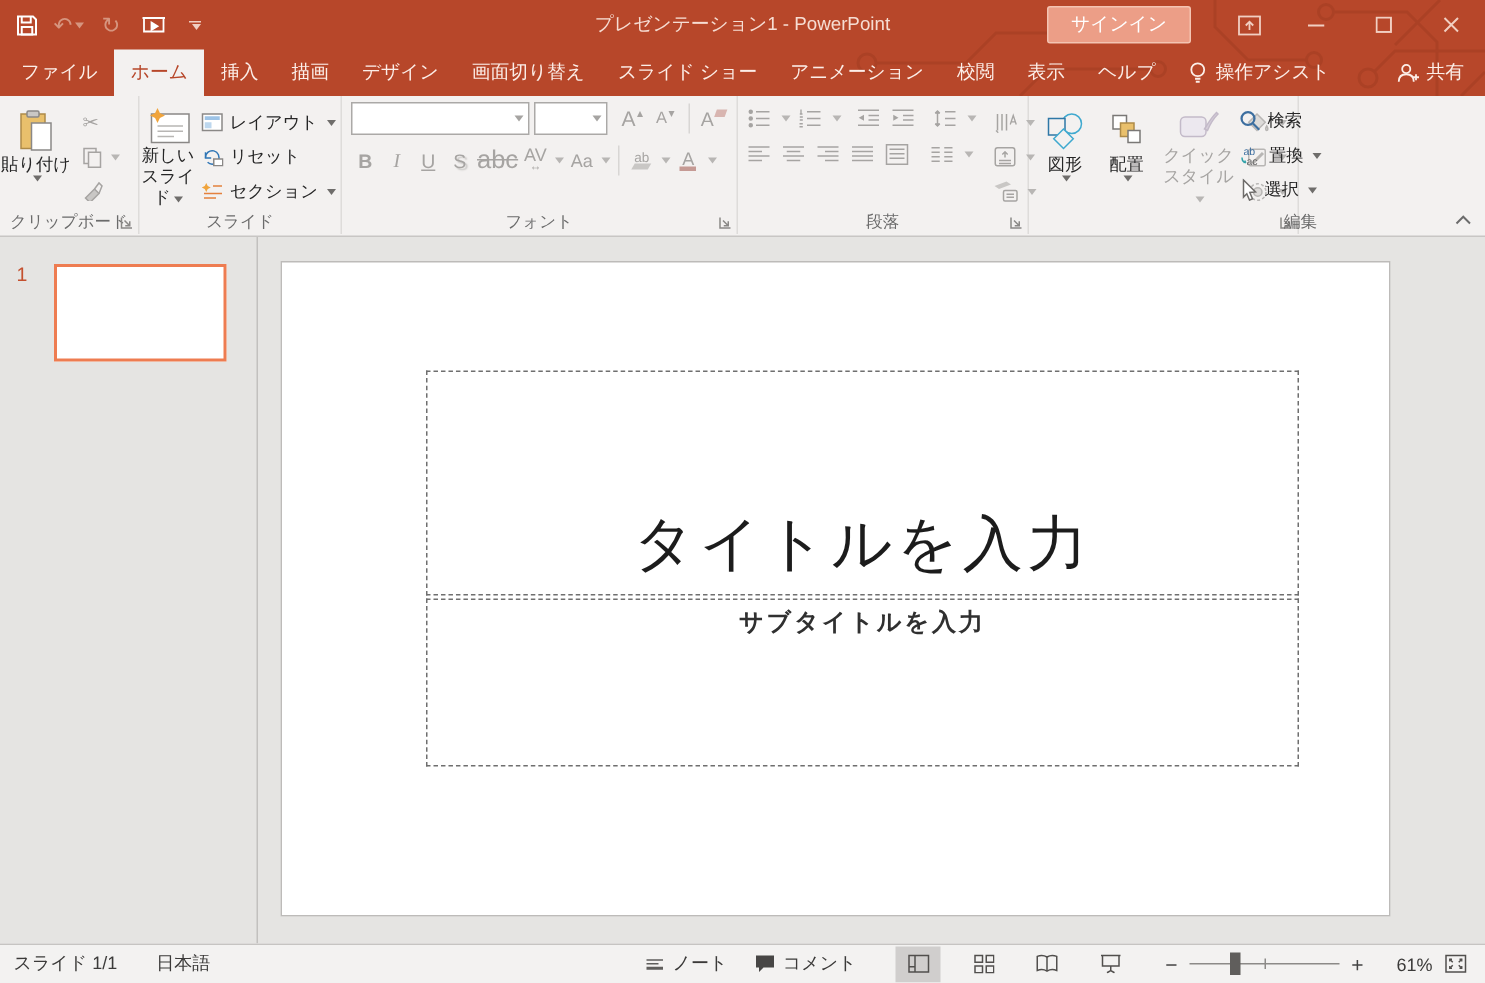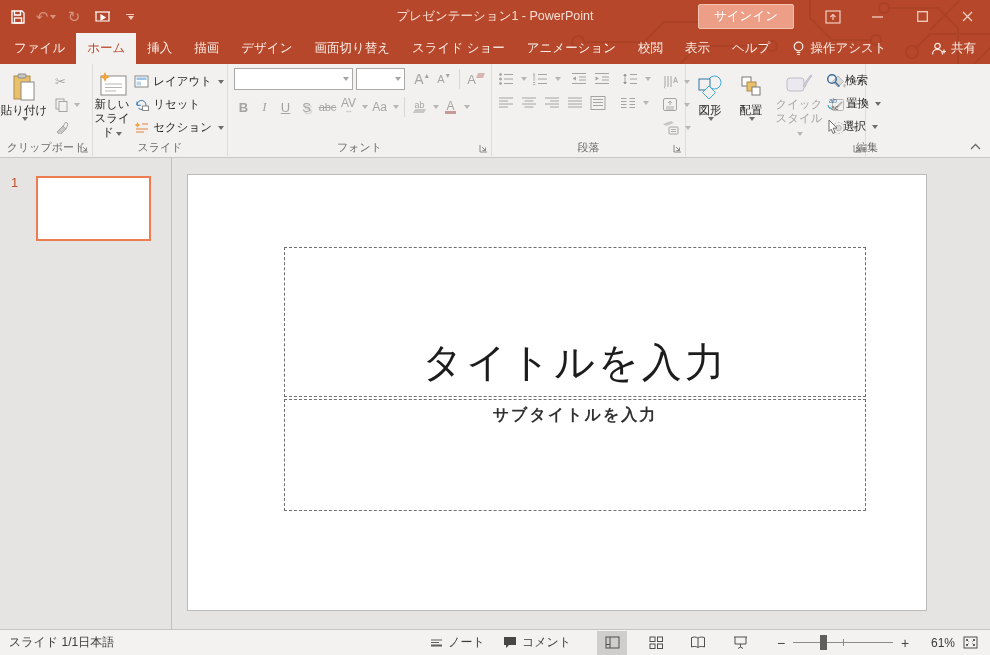--- a/index.html
+++ b/index.html
@@ -61,21 +61,21 @@
   .thumb-num { position:absolute; left:11px; top:17px; font-size:13px; color:#c4502e; }
   .thumb { position:absolute; left:36px; top:18px; width:115px; height:65px; background:#fff; border:2px solid #ee7c51; }
   .canvas-area { position:absolute; left:173px; top:0; right:0; bottom:0; }
   .slide-canvas { position:absolute; left:14px; top:16px; width:740px; height:437px; background:#fff; border:1px solid #bdbbb9; }
   .ph { position:absolute; border:1px dashed #6f6f6f; }
   .ph-title { left:96px; top:72px; width:582px; height:150px; display:flex; align-items:flex-end; justify-content:center; padding-bottom:6px; font-size:40px; font-weight:300; letter-spacing:3px; color:#1c1c1c; }
   .ph-sub { left:96px; top:224px; width:582px; height:112px; text-align:center; padding-top:5px; font-size:16px; font-weight:700; letter-spacing:2px; color:#303030; }
 
   
   .statusbar { position:absolute; left:0; right:0; bottom:0; height:26px; background:#f3f2f1; border-top:1px solid #c6c4c2; display:flex; align-items:center; font-size:12px; color:#3b3a39; }
-  .sb-left { display:flex; align-items:center; padding-left:9px; }
+  .sb-left { display:flex; align-items:center; gap:26px; padding-left:9px; }
   .sb-right { margin-left:auto; display:flex; align-items:center; padding-right:8px; }
   .sb-item { display:flex; align-items:center; gap:5px; margin-right:18px; }
   .viewbtn { width:30px; height:24px; display:flex; align-items:center; justify-content:center; }
   .viewbtn.active { background:#d0cecd; }
   .zoombtn { width:20px; height:24px; display:flex; align-items:center; justify-content:center; font-size:14px; color:#444; }
   .ztrack { width:100px; height:1px; background:#8c8a88; position:relative; margin:0 2px; }
   .ztick { position:absolute; left:50%; top:-3px; width:1px; height:7px; background:#8c8a88; }
   .zthumb { position:absolute; left:27%; top:-7px; width:7px; height:15px; background:#605e5c; }
   .zpct { width:36px; text-align:right; margin:0 8px 0 4px; }
 </style>
@@ -342,21 +342,21 @@
         <div class="tg">
             <i style="font-family:'Liberation Serif',serif">I</i>
           </div>
         <div class="tg">
             <u>U</u>
           </div>
         <div class="tg">
             <span style="text-shadow:1.5px 1.5px 1px #c9c7c5">S</span>
           </div>
         <div class="tg">
-            <span style="font-size:11px;text-decoration:line-through">abc</span>
+            <span style="font-size:17px;text-decoration:line-through">abc</span>
           </div>
         <div class="tg" style="flex-direction:column;line-height:8px">
           <span style="font-size:12px">AV</span>
             <span style="font-size:8px">↔</span>
         </div>
           <span class="dd"></span>
         <div class="tg">
             <span style="font-size:12px">Aa</span>
           </div>
           <span class="dd"></span>

